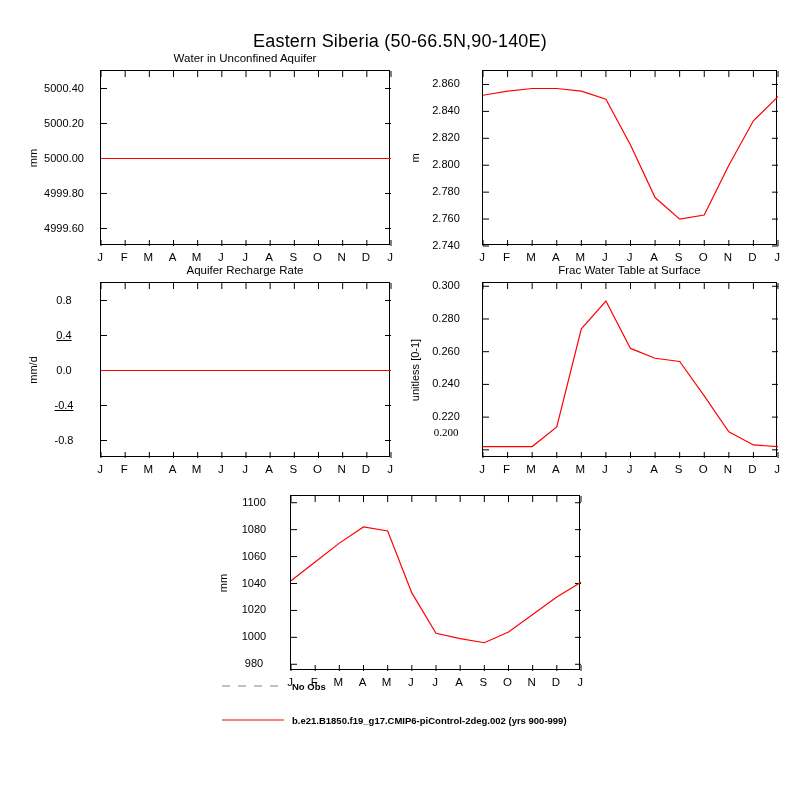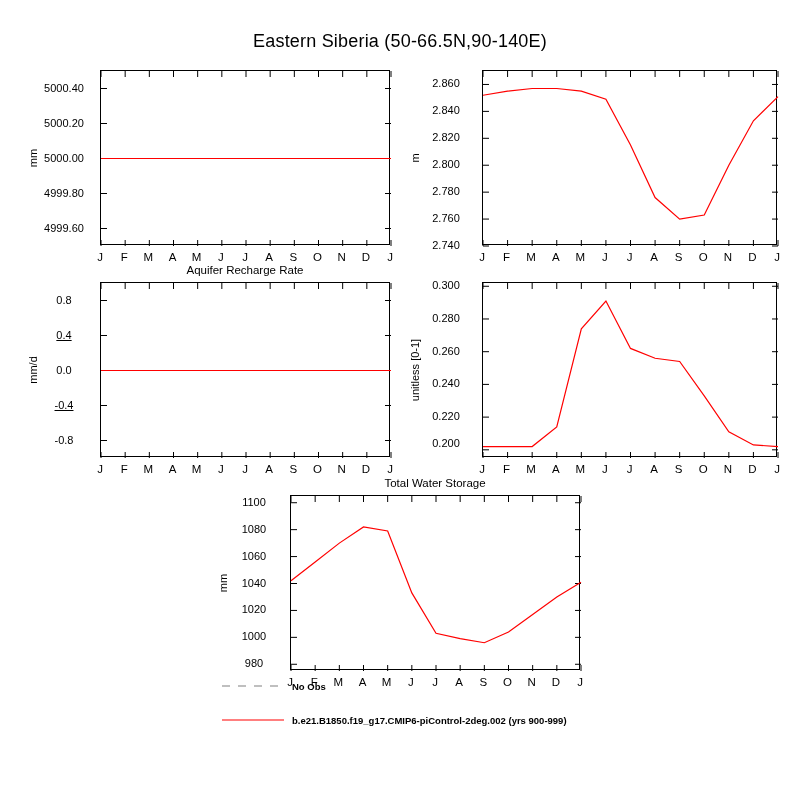--- a/index.html
+++ b/index.html
@@ -84,20 +84,21 @@
     font-weight: bold;
   }
 </style>
 </head>
 <body>
 
 <div id="page-title">Eastern Siberia (50-66.5N,90-140E)</div>
 
 <div id="panels-root">
     <div class="panel" style="left: 100px; top: 52px; width: 290px; height: 215px;">
+      <div class="panel-title">Water in Unconfined Aquifer</div>
       <div class="plot-frame" style="left: 0px; top: 18px; width: 290px; height: 175px;">
         <svg class="series" width="290" height="175">
           <line x1="0" x2="6" y1="157.49999999993634" y2="157.49999999993634" stroke="#000" stroke-width="1"></line>
           <line x1="284" x2="290" y1="157.49999999993634" y2="157.49999999993634" stroke="#000" stroke-width="1"></line>
           <line x1="0" x2="6" y1="122.49999999996817" y2="122.49999999996817" stroke="#000" stroke-width="1"></line>
           <line x1="284" x2="290" y1="122.49999999996817" y2="122.49999999996817" stroke="#000" stroke-width="1"></line>
           <line x1="0" x2="6" y1="87.5" y2="87.5" stroke="#000" stroke-width="1"></line>
           <line x1="284" x2="290" y1="87.5" y2="87.5" stroke="#000" stroke-width="1"></line>
           <line x1="0" x2="6" y1="52.50000000003183" y2="52.50000000003183" stroke="#000" stroke-width="1"></line>
           <line x1="284" x2="290" y1="52.50000000003183" y2="52.50000000003183" stroke="#000" stroke-width="1"></line>
@@ -277,20 +278,21 @@
       <div class="xtick-label" style="left: 145px; top: 199px;">J</div>
       <div class="xtick-label" style="left: 169.167px; top: 199px;">A</div>
       <div class="xtick-label" style="left: 193.333px; top: 199px;">S</div>
       <div class="xtick-label" style="left: 217.5px; top: 199px;">O</div>
       <div class="xtick-label" style="left: 241.667px; top: 199px;">N</div>
       <div class="xtick-label" style="left: 265.833px; top: 199px;">D</div>
       <div class="xtick-label" style="left: 290px; top: 199px;">J</div>
       <div class="ylabel" style="left: -112px; top: 105.5px; width: 90px; text-align: center; transform: translate(0px, -50%) rotate(-90deg);">mm/d</div>
     </div>
     <div class="panel" style="left: 482px; top: 264px; width: 295px; height: 215px;">
+      <div class="panel-title">Frac Water Table at Surface</div>
       <div class="plot-frame" style="left: 0px; top: 18px; width: 295px; height: 175px;">
         <svg class="series" width="295" height="175">
           <line x1="0" x2="6" y1="166.82242990654206" y2="166.82242990654206" stroke="#000" stroke-width="1"></line>
           <line x1="289" x2="295" y1="166.82242990654206" y2="166.82242990654206" stroke="#000" stroke-width="1"></line>
           <line x1="0" x2="6" y1="134.11214953271028" y2="134.11214953271028" stroke="#000" stroke-width="1"></line>
           <line x1="289" x2="295" y1="134.11214953271028" y2="134.11214953271028" stroke="#000" stroke-width="1"></line>
           <line x1="0" x2="6" y1="101.40186915887851" y2="101.40186915887851" stroke="#000" stroke-width="1"></line>
           <line x1="289" x2="295" y1="101.40186915887851" y2="101.40186915887851" stroke="#000" stroke-width="1"></line>
           <line x1="0" x2="6" y1="68.69158878504672" y2="68.69158878504672" stroke="#000" stroke-width="1"></line>
           <line x1="289" x2="295" y1="68.69158878504672" y2="68.69158878504672" stroke="#000" stroke-width="1"></line>
@@ -320,21 +322,21 @@
           <line y1="169" y2="175" x1="221.25" x2="221.25" stroke="#000" stroke-width="1"></line>
           <line y1="0" y2="6" x1="245.83333333333334" x2="245.83333333333334" stroke="#000" stroke-width="1"></line>
           <line y1="169" y2="175" x1="245.83333333333334" x2="245.83333333333334" stroke="#000" stroke-width="1"></line>
           <line y1="0" y2="6" x1="270.41666666666663" x2="270.41666666666663" stroke="#000" stroke-width="1"></line>
           <line y1="169" y2="175" x1="270.41666666666663" x2="270.41666666666663" stroke="#000" stroke-width="1"></line>
           <line y1="0" y2="6" x1="295" x2="295" stroke="#000" stroke-width="1"></line>
           <line y1="169" y2="175" x1="295" x2="295" stroke="#000" stroke-width="1"></line>
           <polyline points="0.00,163.55 24.58,163.55 49.17,163.55 73.75,143.93 98.33,45.79 122.92,17.99 147.50,65.42 172.08,75.23 196.67,78.50 221.25,112.85 245.83,148.83 270.42,161.92 295.00,163.55" fill="none" stroke="#ff0000" stroke-width="1.2"></polyline>
         </svg>
       </div>
-      <div class="ytick-label" style="top: 179px; width: 60px; left: -66px;">0.200</div>
+      <div class="ytick-label" style="top: 168px; width: 60px; left: -66px; font-family: Liberation Serif, serif;">0.200</div>
       <div class="ytick-label" style="top: 152.112px; width: 60px; left: -66px;">0.220</div>
       <div class="ytick-label" style="top: 119.402px; width: 60px; left: -66px;">0.240</div>
       <div class="ytick-label" style="top: 86.6916px; width: 60px; left: -66px;">0.260</div>
       <div class="ytick-label" style="top: 53.9813px; width: 60px; left: -66px;">0.280</div>
       <div class="ytick-label" style="top: 21.271px; width: 60px; left: -66px;">0.300</div>
       <div class="xtick-label" style="left: 0px; top: 199px;">J</div>
       <div class="xtick-label" style="left: 24.5833px; top: 199px;">F</div>
       <div class="xtick-label" style="left: 49.1667px; top: 199px;">M</div>
       <div class="xtick-label" style="left: 73.75px; top: 199px;">A</div>
       <div class="xtick-label" style="left: 98.3333px; top: 199px;">M</div>
@@ -342,21 +344,20 @@
       <div class="xtick-label" style="left: 147.5px; top: 199px;">J</div>
       <div class="xtick-label" style="left: 172.083px; top: 199px;">A</div>
       <div class="xtick-label" style="left: 196.667px; top: 199px;">S</div>
       <div class="xtick-label" style="left: 221.25px; top: 199px;">O</div>
       <div class="xtick-label" style="left: 245.833px; top: 199px;">N</div>
       <div class="xtick-label" style="left: 270.417px; top: 199px;">D</div>
       <div class="xtick-label" style="left: 295px; top: 199px;">J</div>
       <div class="ylabel" style="left: -112px; top: 105.5px; width: 90px; text-align: center; transform: translate(0px, -50%) rotate(-90deg);">unitless [0-1]</div>
     </div>
     <div class="panel" style="left: 290px; top: 477px; width: 290px; height: 215px;">
-      <div class="panel-title">Total Water Storage</div>
       <div class="plot-frame" style="left: 0px; top: 18px; width: 290px; height: 175px;">
         <svg class="series" width="290" height="175">
           <line x1="0" x2="6" y1="168.26923076923077" y2="168.26923076923077" stroke="#000" stroke-width="1"></line>
           <line x1="284" x2="290" y1="168.26923076923077" y2="168.26923076923077" stroke="#000" stroke-width="1"></line>
           <line x1="0" x2="6" y1="141.34615384615384" y2="141.34615384615384" stroke="#000" stroke-width="1"></line>
           <line x1="284" x2="290" y1="141.34615384615384" y2="141.34615384615384" stroke="#000" stroke-width="1"></line>
           <line x1="0" x2="6" y1="114.42307692307693" y2="114.42307692307693" stroke="#000" stroke-width="1"></line>
           <line x1="284" x2="290" y1="114.42307692307693" y2="114.42307692307693" stroke="#000" stroke-width="1"></line>
           <line x1="0" x2="6" y1="87.5" y2="87.5" stroke="#000" stroke-width="1"></line>
           <line x1="284" x2="290" y1="87.5" y2="87.5" stroke="#000" stroke-width="1"></line>

